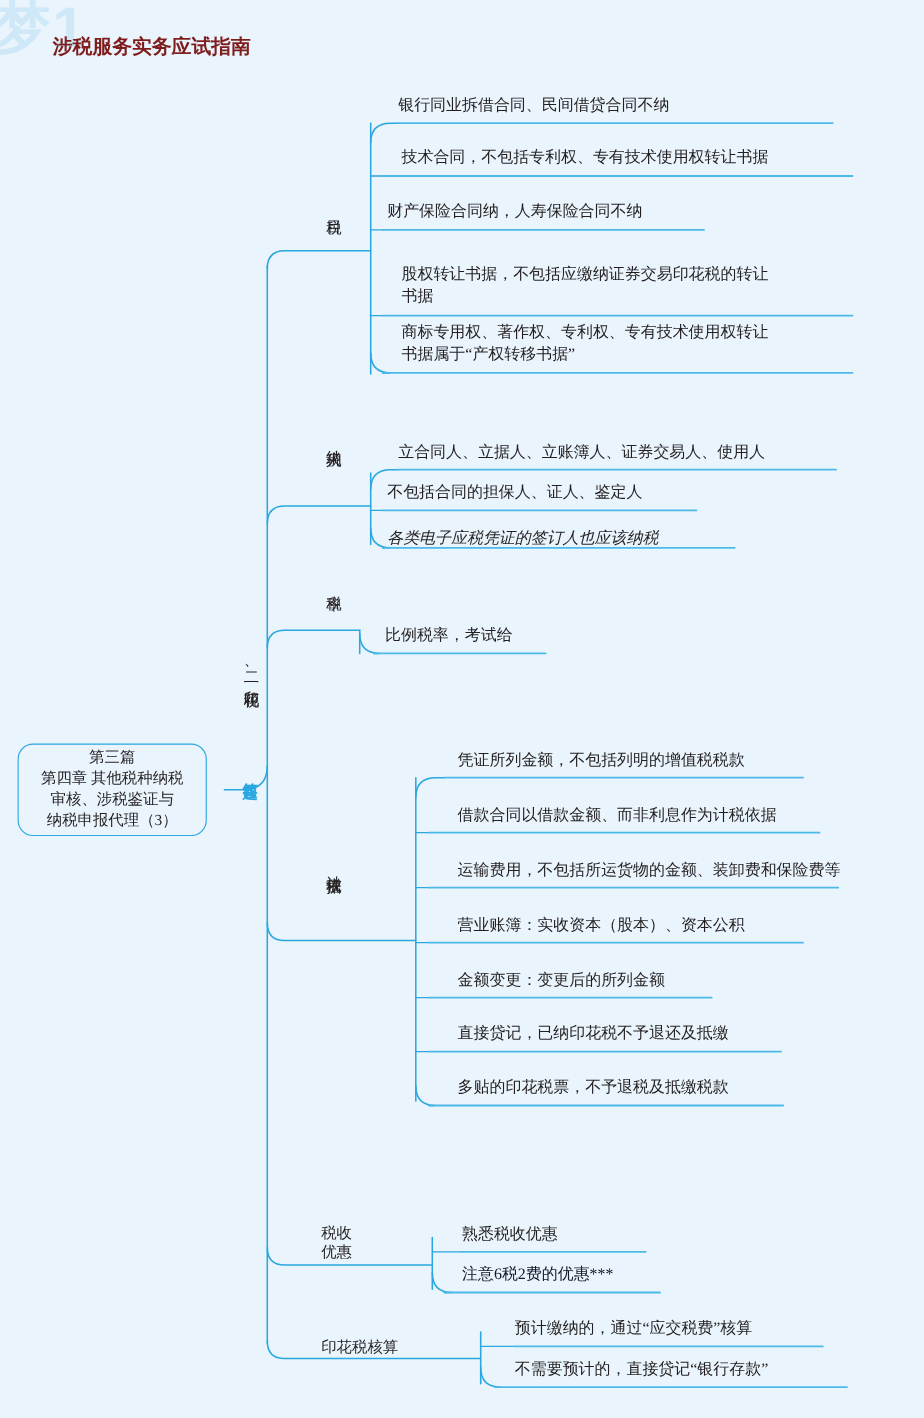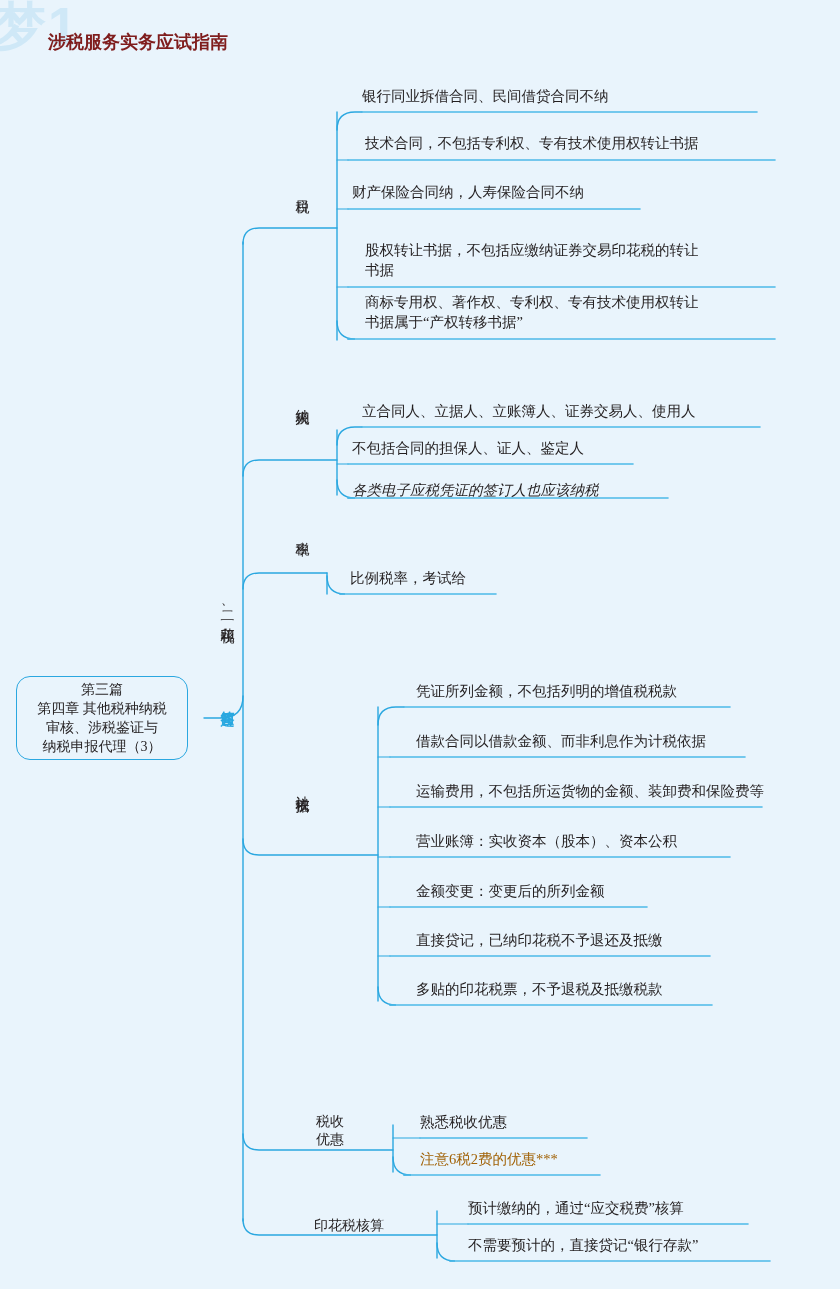--- a/index.html
+++ b/index.html
@@ -56,34 +56,34 @@
     font-size:14px;line-height:17px;color:#29a8e0;font-weight:700;
     writing-mode:vertical-rl;text-orientation:upright;
     letter-spacing:1px;
     font-family:"Liberation Sans","DejaVu Sans",sans-serif;
     white-space:nowrap;
   }
 
   
   .blabel{
     position:absolute;color:#231f20;font-size:14px;line-height:17.5px;
-    text-align:right;white-space:pre-line;
+    text-align:left;white-space:pre-line;
   }
   .blabel.vert{
     writing-mode:vertical-rl;text-orientation:upright;letter-spacing:1px;
   }
 
   
   .leaf{
     position:absolute;
     font-size:14.5px;line-height:20px;color:#231f20;
     white-space:pre-line;
     padding-bottom:1px;
   }
-  .leaf.blue{color:#a16207;}
+  .leaf.blue{color:#0f172a;}
 </style>
 </head>
 <body>
 
 <div id="stage">
 
   <div class="header">
     <div class="logo-mark">梦1</div>
     <div class="header-title">涉税服务实务应试指南</div>
   </div>

